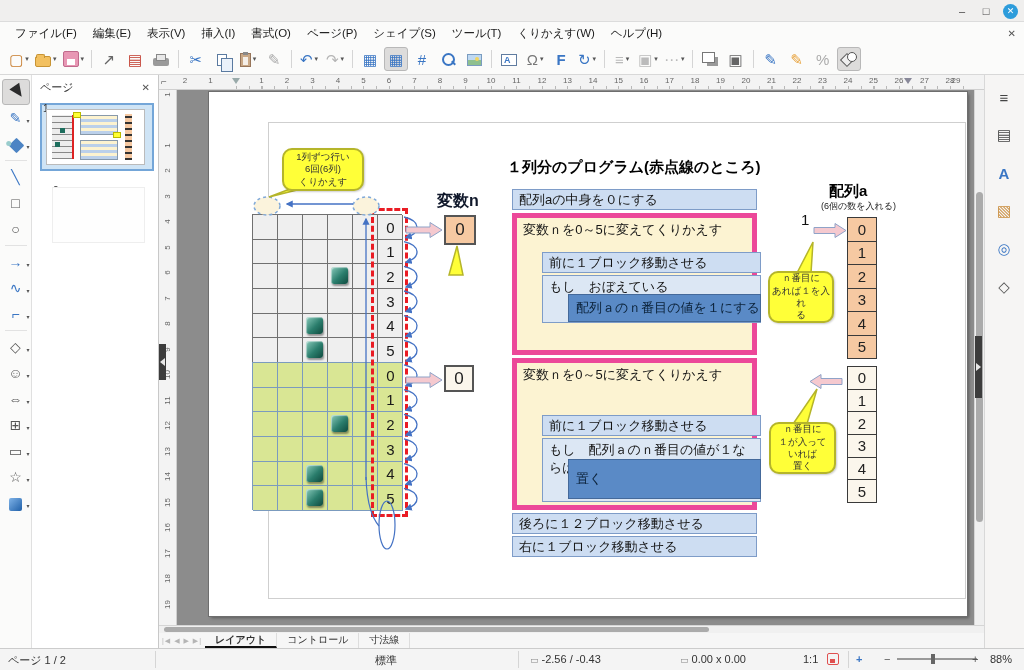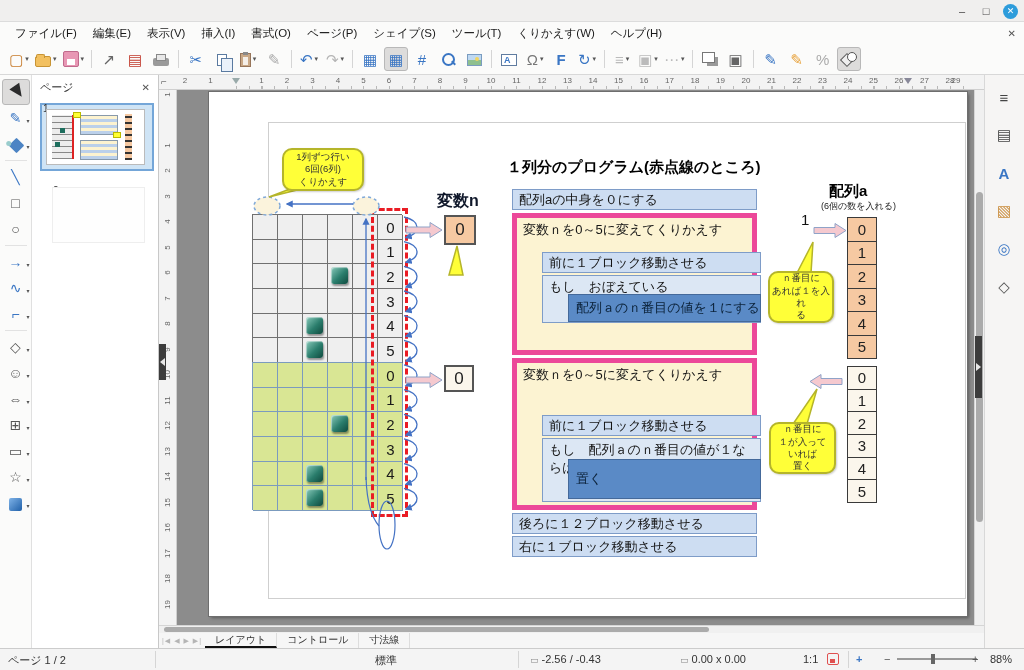--- a/index.html
+++ b/index.html
@@ -85,21 +85,21 @@
   .vruler{width:18px;background:#F3F3F3;border-right:1px solid #CFCFCF;position:relative;font-size:8px;color:#666;}
   .vruler .vn{position:absolute;left:2px;transform:rotate(-90deg);transform-origin:center;width:12px;text-align:center;}
   .canvas{position:relative;width:797px;height:535px;background:#8C8C8C;overflow:hidden;}
   .vscroll{width:10px;background:#F0F0F0;border-left:1px solid #D5D5D5;position:relative;}
   .vthumb{position:absolute;left:1px;width:7px;border-radius:4px;background:#ABABAB;}
   .hscroll{height:8px;background:#F0F0F0;border-top:1px solid #D5D5D5;position:relative;}
   .hthumb{position:absolute;top:1px;height:5px;border-radius:3px;background:#ABABAB;}
   .tabbar{height:15px;background:#F6F6F6;display:flex;align-items:center;font-size:10px;color:#333;}
   .tnav{color:#B5B5B5;font-size:7px;letter-spacing:1px;margin:0 3px;}
   .ltab{padding:0 10px;height:15px;line-height:14px;border-right:1px solid #DDD;}
-  .ltab.active{font-weight:normal;border-bottom:2px solid #111;}
+  .ltab.active{font-weight:bold;border-bottom:2px solid #111;}
   
   .rsidebar{width:39px;background:#F6F5F4;border-left:1px solid #D8D8D8;display:flex;flex-direction:column;align-items:center;padding-top:10px;gap:14px;}
   .rsi{width:26px;height:24px;display:flex;align-items:center;justify-content:center;font-size:15px;border-radius:3px;}
   
   .statusbar{position:absolute;left:0;top:648px;width:1024px;height:22px;background:#F4F4F4;border-top:1px solid #CCC;font-size:11px;color:#333;}
   .sb{position:absolute;top:4px;}
   .sbsep{position:absolute;top:2px;width:1px;height:17px;background:#D5D5D5;}
   .sicon{color:#888;font-size:9px;margin-right:3px;}
   .savemod{position:absolute;top:4px;width:12px;height:12px;border:1.5px solid #E05050;border-radius:2px;}
   .savemod::after{content:"";position:absolute;left:2px;bottom:1px;width:5px;height:4px;background:#E05050;}

